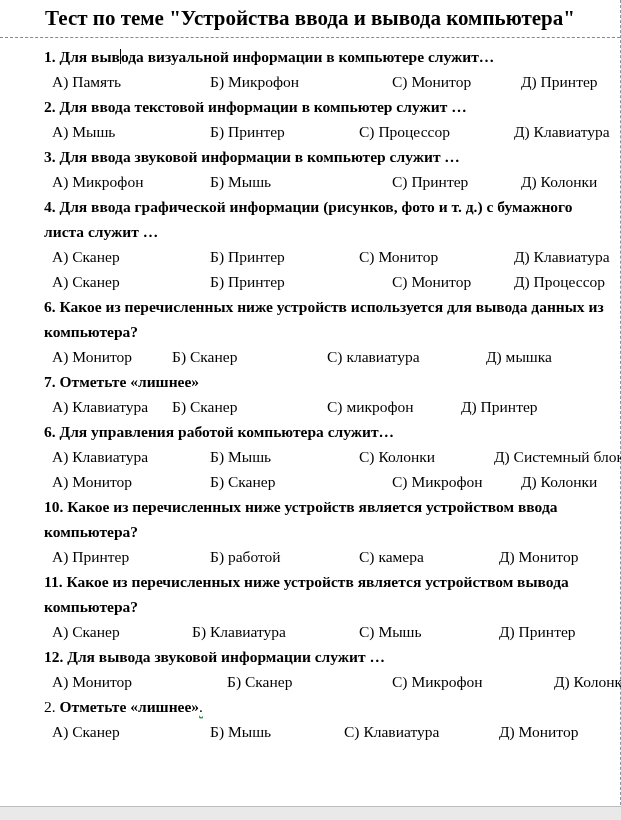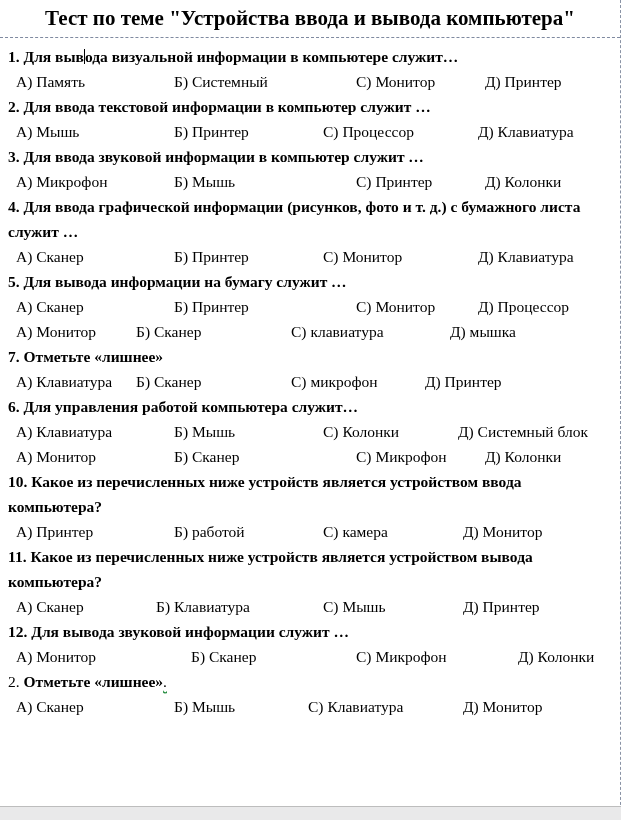--- a/index.html
+++ b/index.html
@@ -40,20 +40,21 @@
     font-weight: bold;
     line-height: 26px;
     letter-spacing: 0px;
     white-space: nowrap;
   }
 
   
   #quiz-body {
     box-sizing: border-box;
     padding: 6px 14px 0 8px;
+    margin-left: 36px;
   }
 
   .question-block {
     margin: 0;
     padding: 0;
   }
 
   .q-text {
     font-size: 15.5px;
     font-weight: bold;
@@ -113,21 +114,21 @@
 
   <div id="title-block">
     <div id="doc-title">Тест по теме "Устройства ввода и вывода компьютера"</div>
   </div>
 
   <div id="quiz-body">
       <div class="question-block">
         <div class="q-text"><span>1. Для выв</span><span class="caret"></span><span>ода визуальной информации  в компьютере служит…</span></div>
         <div class="answers">
           <span class="opt" style="left: 8px;">А) Память</span>
-          <span class="opt" style="left: 166px;">Б) Системный</span>
+          <span class="opt" style="left: 166px;">Б) Микрофон</span>
           <span class="opt" style="left: 348px;">С) Монитор</span>
           <span class="opt" style="left: 477px;">Д) Принтер</span>
         </div>
       </div>
       <div class="question-block">
         <div class="q-text">2. Для ввода текстовой информации в компьютер служит …</div>
         <div class="answers">
           <span class="opt" style="left: 8px;">А) Мышь</span>
           <span class="opt" style="left: 166px;">Б) Принтер</span>
           <span class="opt" style="left: 315px;">С) Процессор</span>
@@ -146,29 +147,29 @@
       <div class="question-block">
         <div class="q-text">4. Для ввода графической информации (рисунков, фото и т. д.) с бумажного листа служит …</div>
         <div class="answers">
           <span class="opt" style="left: 8px;">А) Сканер</span>
           <span class="opt" style="left: 166px;">Б) Принтер</span>
           <span class="opt" style="left: 315px;">С) Монитор</span>
           <span class="opt" style="left: 470px;">Д) Клавиатура</span>
         </div>
       </div>
       <div class="question-block">
-        <div class="q-text">5. Для вывода информации на бумагу служит …</div>
         <div class="answers">
           <span class="opt" style="left: 8px;">А) Сканер</span>
           <span class="opt" style="left: 166px;">Б) Принтер</span>
           <span class="opt" style="left: 348px;">С) Монитор</span>
           <span class="opt" style="left: 470px;">Д) Процессор</span>
         </div>
       </div>
       <div class="question-block">
+        <div class="q-text">6. Какое из перечисленных ниже устройств используется для вывода данных из компьютера?</div>
         <div class="answers">
           <span class="opt" style="left: 8px;">А) Монитор</span>
           <span class="opt" style="left: 128px;">Б) Сканер</span>
           <span class="opt" style="left: 283px;">С) клавиатура</span>
           <span class="opt" style="left: 442px;">Д) мышка</span>
         </div>
       </div>
       <div class="question-block">
         <div class="q-text">7. Отметьте «лишнее»</div>
         <div class="answers">

